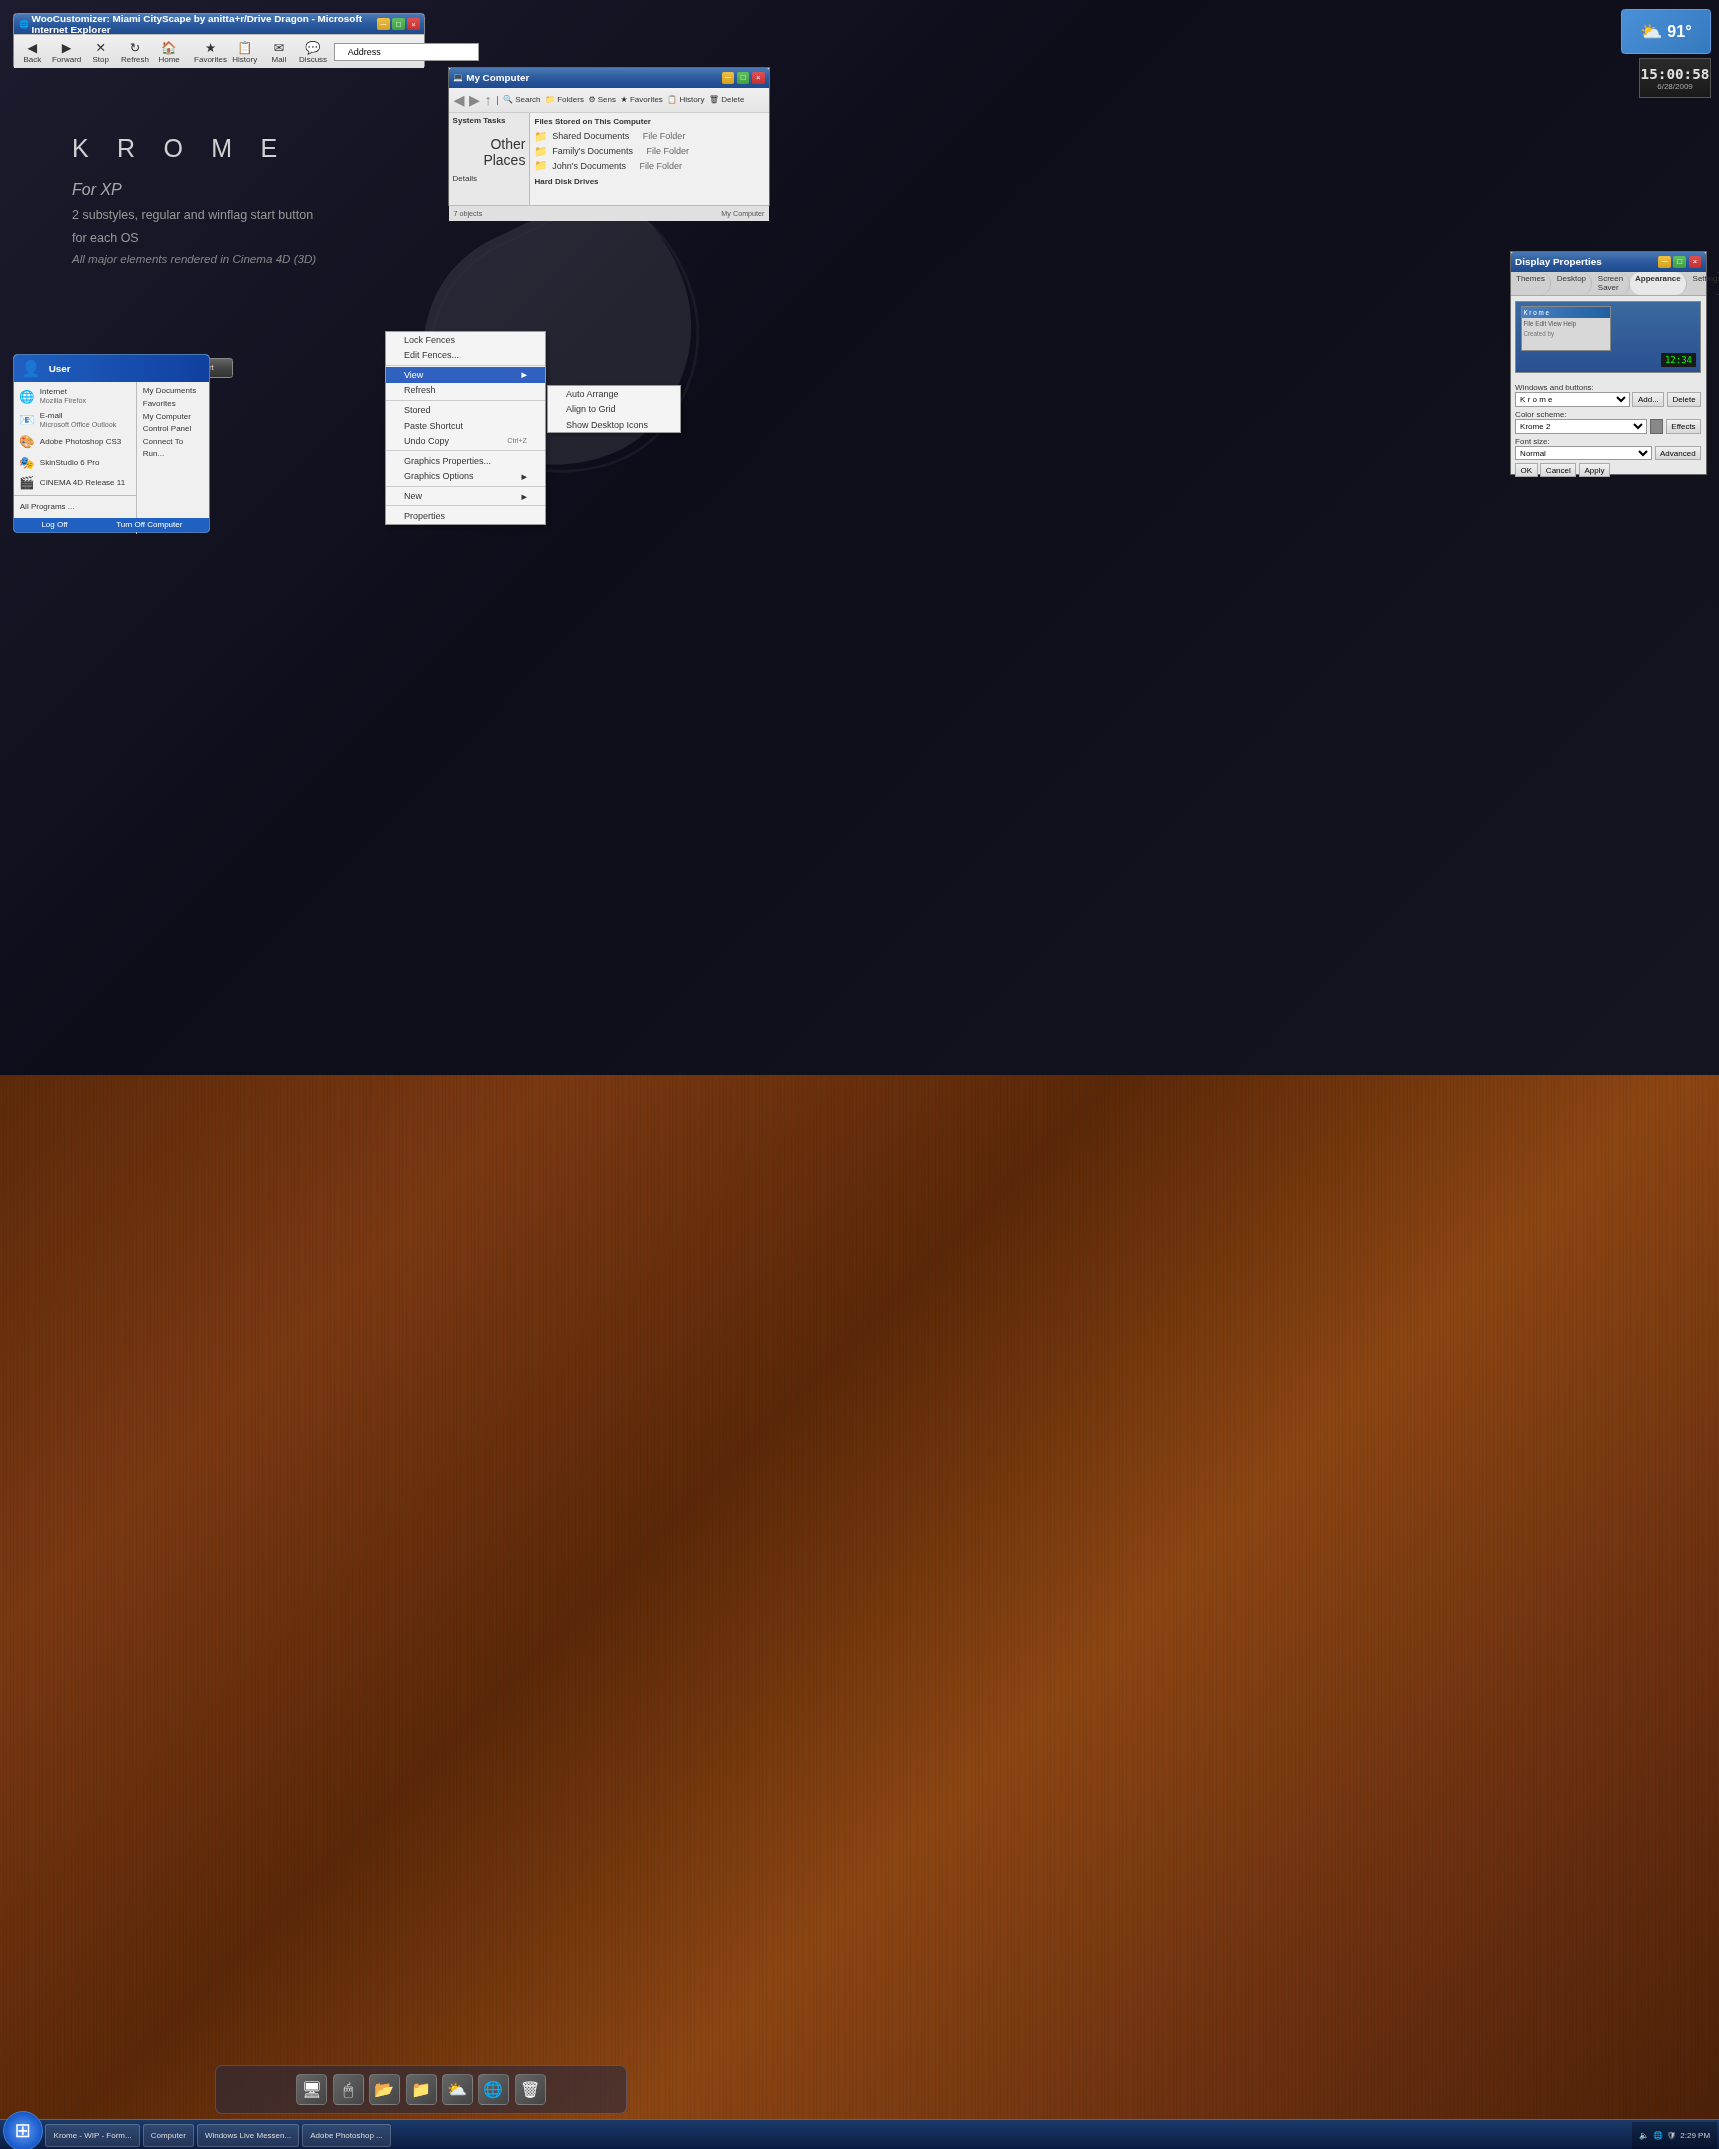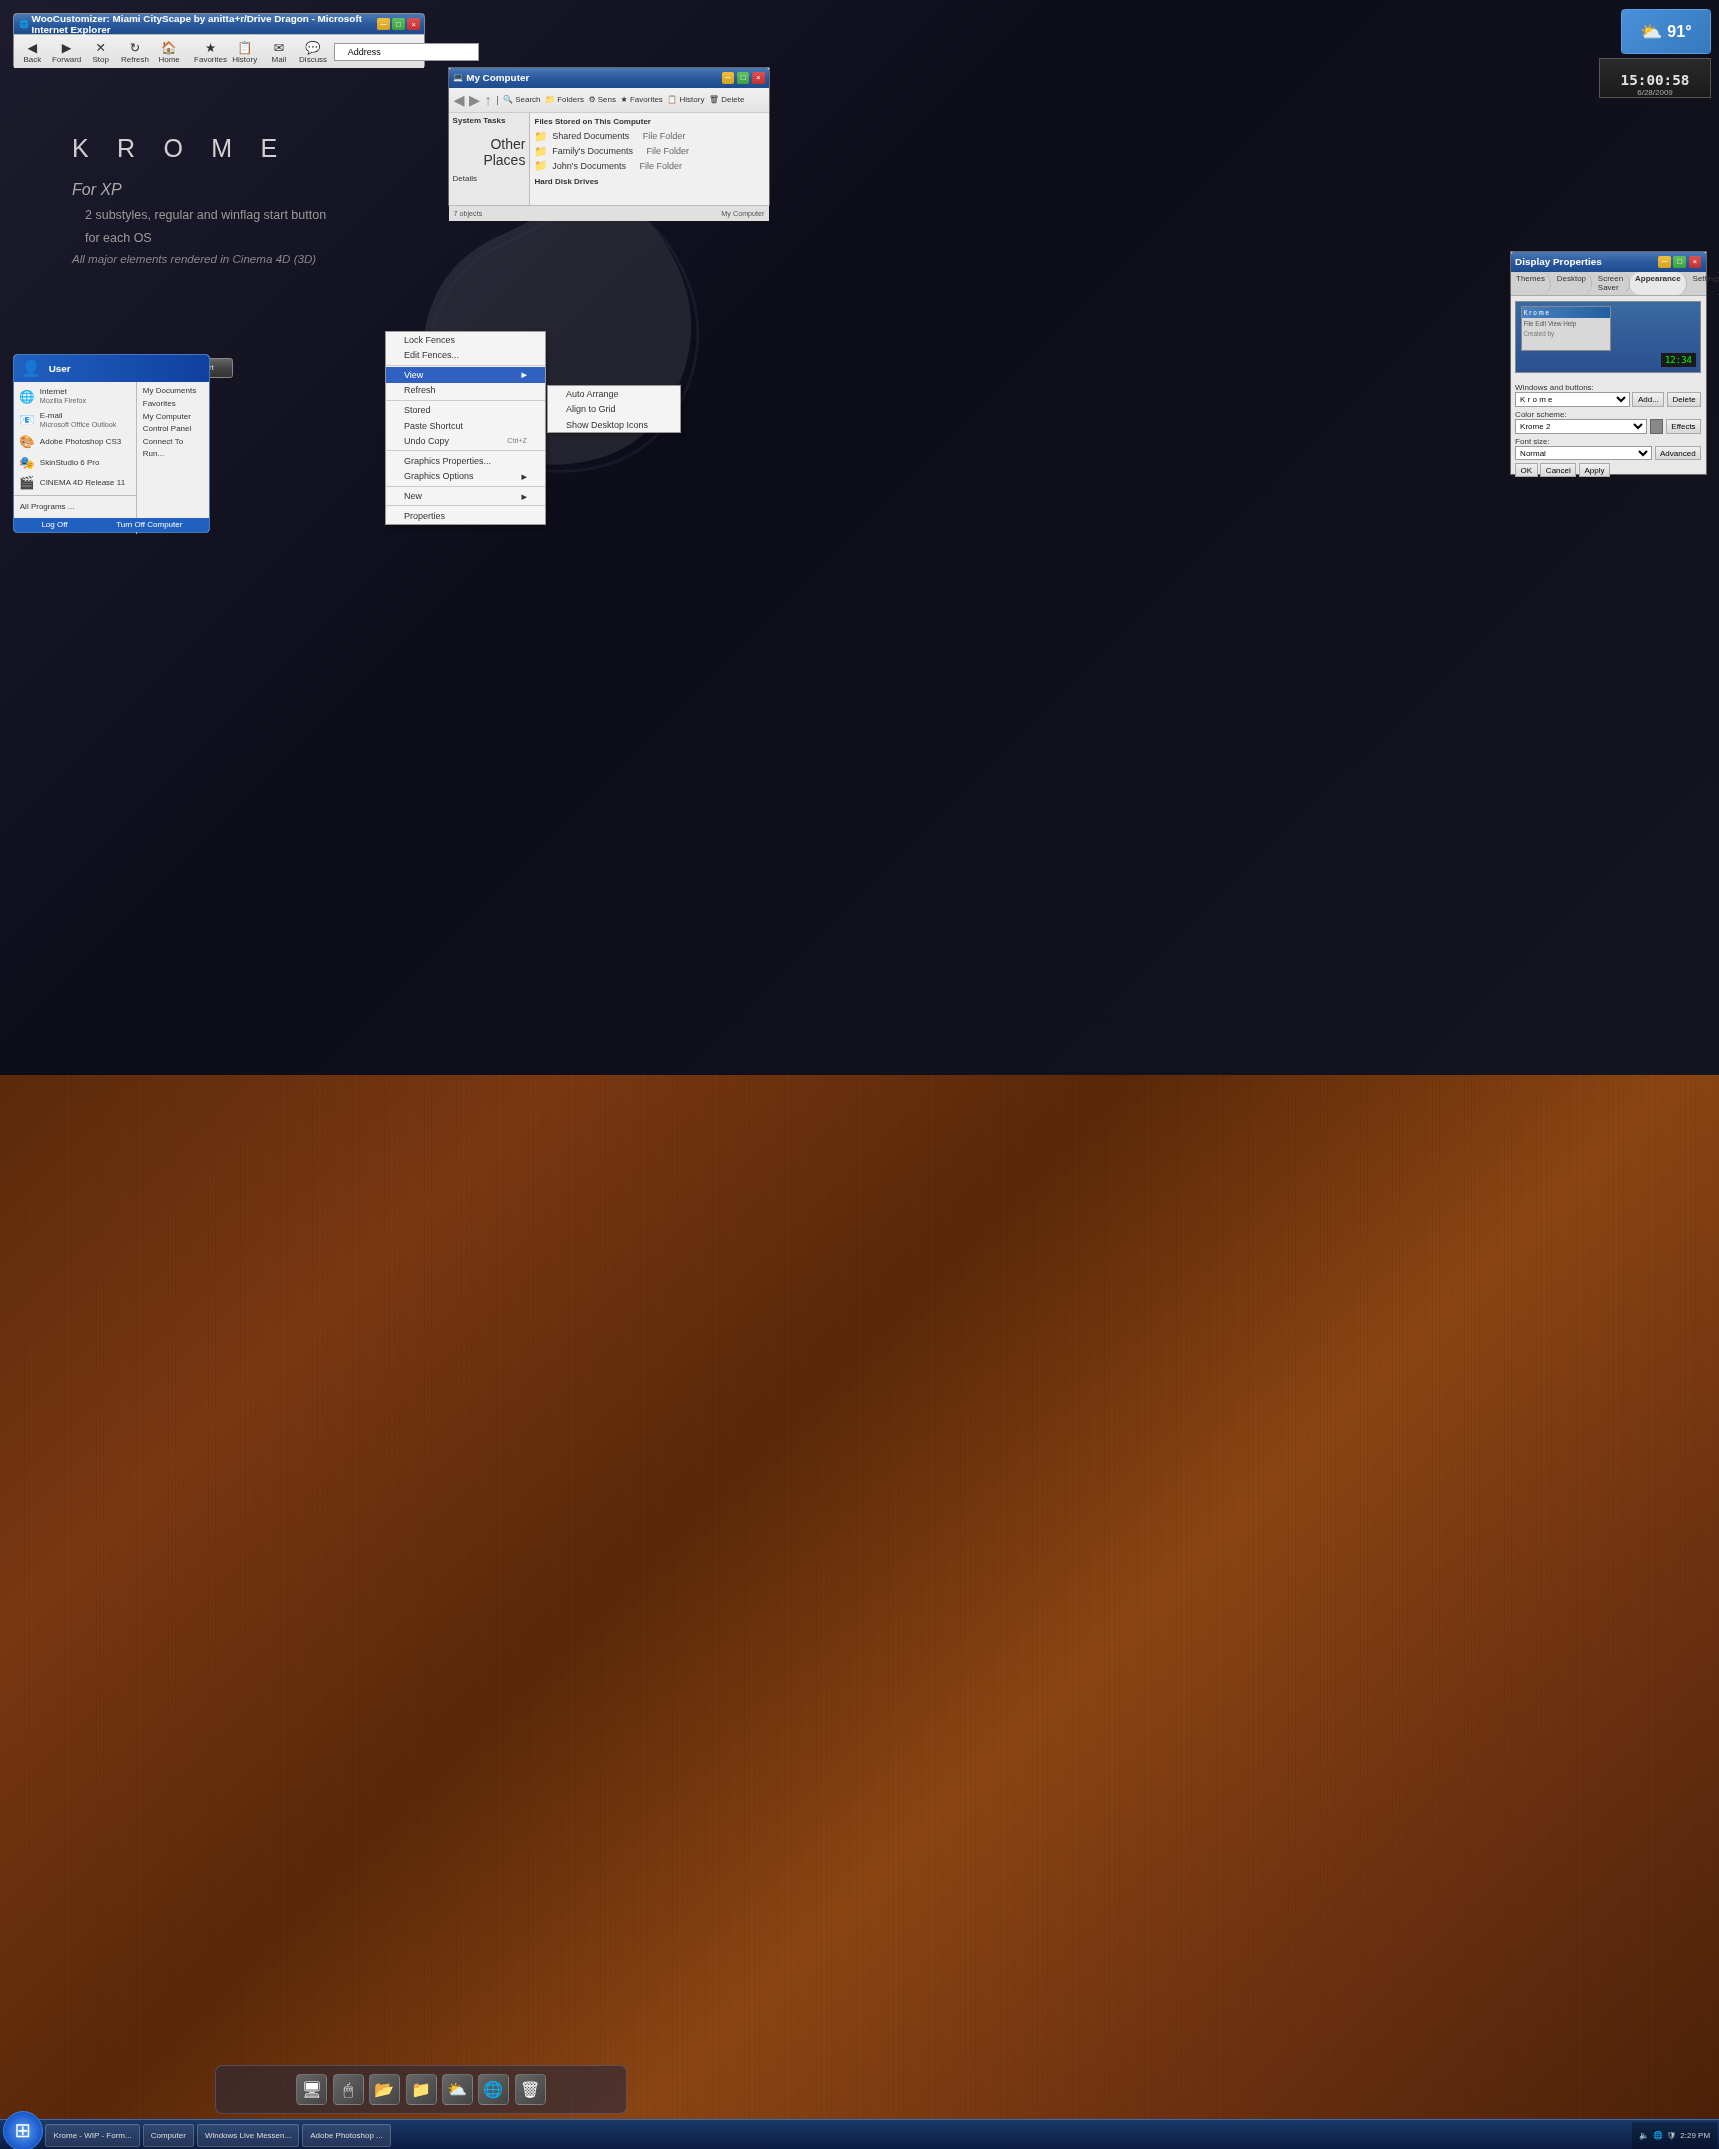--- a/index.html
+++ b/index.html
@@ -35,21 +35,21 @@
 
     
     .krome-text-xp {
       position: absolute;
       top: 134px;
       left: 72px;
       color: #c8c8c8;
     }
     .krome-text-xp .title { font-size: 25px; letter-spacing: 10.7px; color: #d0d0d0; font-weight: 300; }
     .krome-text-xp .subtitle { font-size: 16px; color: #aaa; margin-top: 18px; font-style: italic; }
-    .krome-text-xp .desc { font-size: 12.5px; color: #999; margin-top: 9px; margin-left: 13px; }
+    .krome-text-xp .desc { font-size: 12.5px; color: #999; margin-top: 9px; }
     .krome-text-xp .desc2 { font-size: 11.6px; color: #888; margin-top: 7.2px; font-style: italic; }
 
     
     .start-btn-img {
       position: absolute;
       top: 224px;
       left: 107px;
       width: 54px;
       height: 19.7px;
       background: linear-gradient(to bottom, #666, #444, #333);
@@ -78,28 +78,28 @@
       gap: 4.5px;
     }
     .weather-widget .temp { font-size: 16px; font-weight: bold; color: #fff; }
     .weather-icon { font-size: 18px; }
 
     
     .clock-widget {
       position: absolute;
       top: 58px;
       right: 9px;
-      width: 112px;
+      width: 72px;
       height: 40px;
       background: linear-gradient(to bottom, #2a2a2a, #1a1a1a);
       border: 0.9px solid #555;
       display: flex;
       flex-direction: column;
       align-items: center;
-      justify-content: flex-end;
+      justify-content: center;
     }
     .clock-widget .time { font-size: 14.3px; font-weight: bold; color: #e0e0e0; font-family: monospace; }
     .clock-widget .date { font-size: 8px; color: #aaa; }
 
     
     .ie-window-xp {
       position: absolute;
       top: 13.4px;
       left: 13.4px;
       width: 412px;

